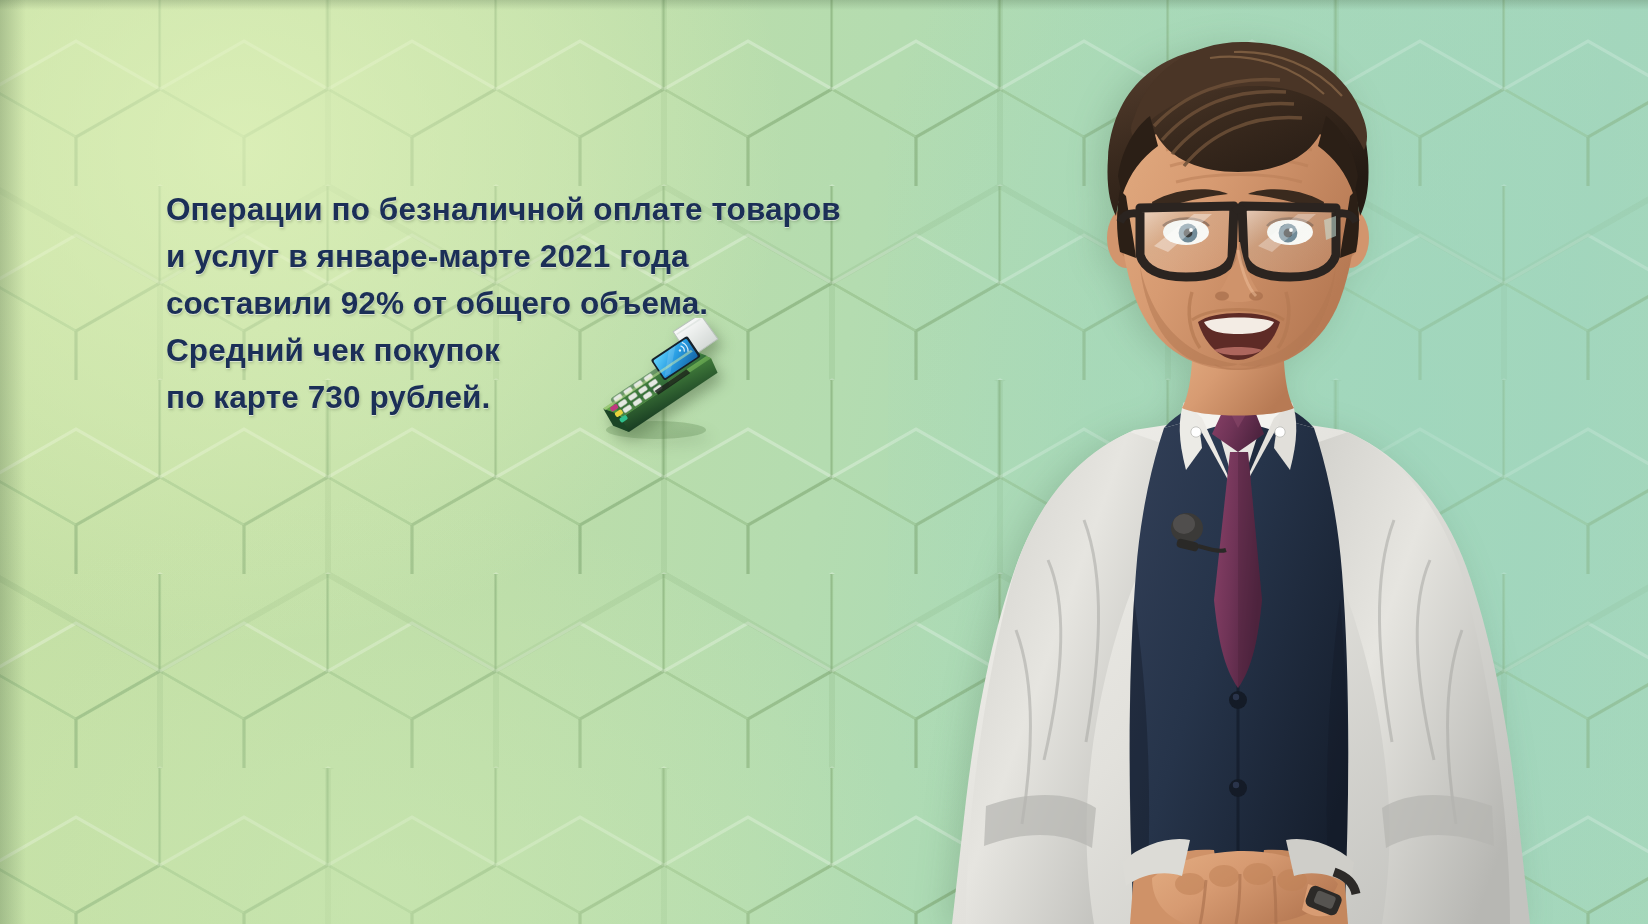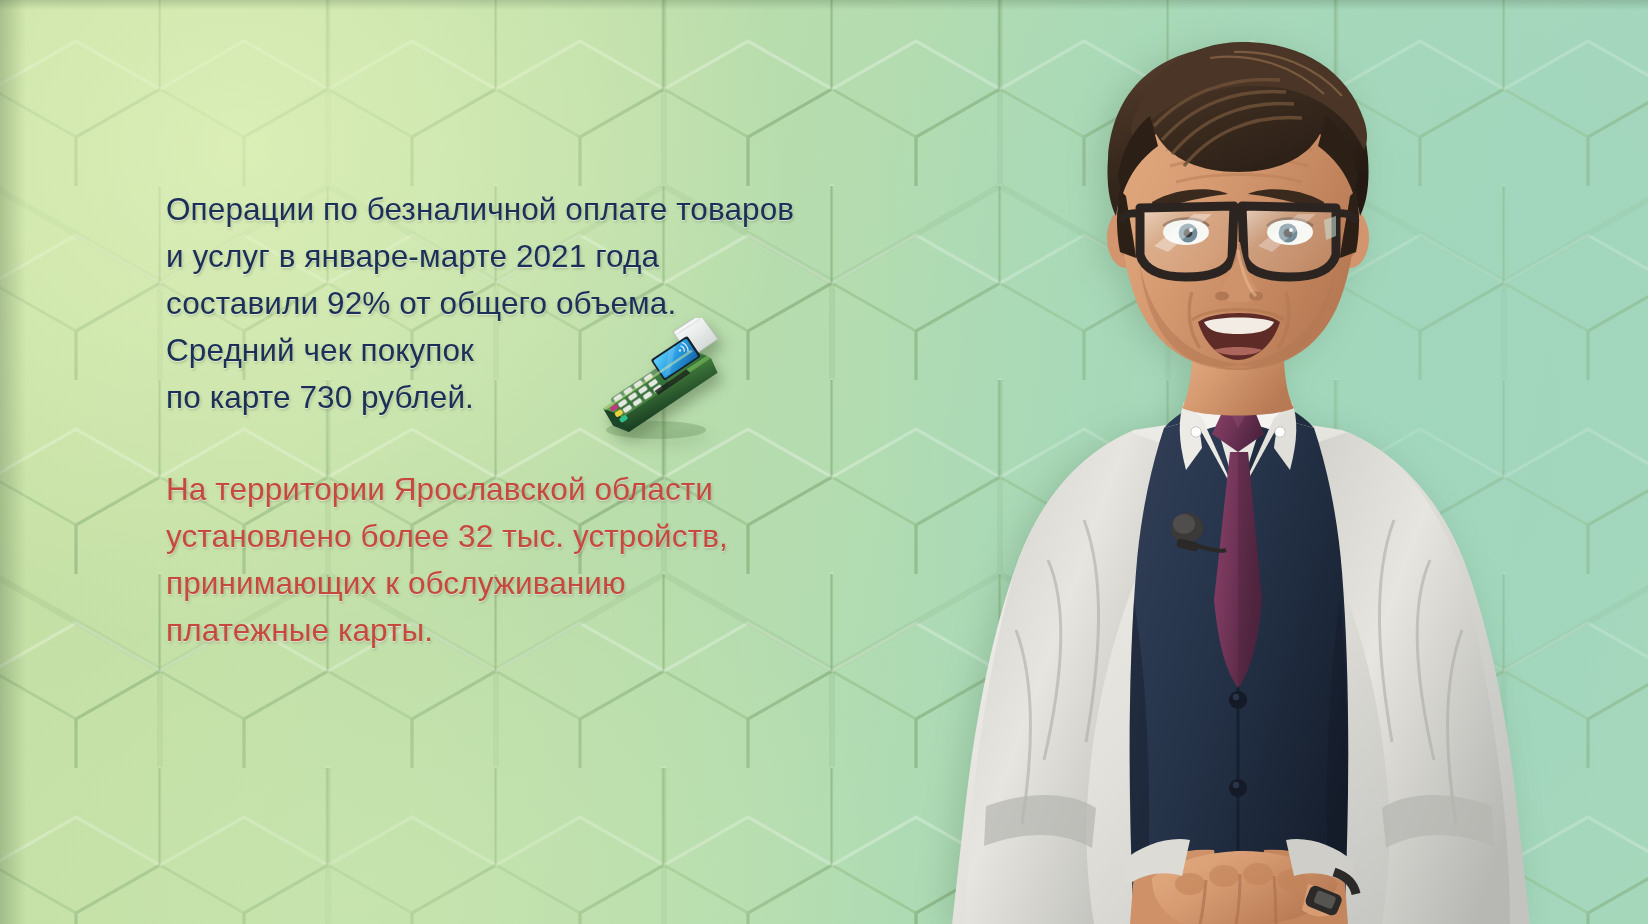--- a/index.html
+++ b/index.html
@@ -8,20 +8,21 @@
     padding: 0;
     background: #000;
   }
   #frame {
     position: relative;
     width: 1648px;
     height: 924px;
     overflow: hidden;
     font-family: "Liberation Sans", "DejaVu Sans", sans-serif;
     background: #b9dca4;
+    font-weight: bold;
   }
 
   
   .bg-base {
     position: absolute;
     inset: 0;
     background:
       linear-gradient(100deg,
         #c6e0a4 0%,
         #c2dfa6 18%,
@@ -270,24 +271,20 @@
           <path d="M86 62 L104 42.6 L112 42.6 L92 63 Z" transform="rotate(-9.6 85 42.6)" fill="#ffffff" opacity=".14"></path>
         </g>
 
         <path d="M74 71 L112 64 L114 69 L76 76 Z" fill="#161d17" opacity=".82"></path>
 
         <path d="M20 66 L124 48 L125 50.5 L21 68.5 Z" fill="#d4eea8" opacity=".5"></path>
       </g>
     </svg>
   </div>
 
-  <div class="slide-text" id="text-secondary">На территории  Ярославской области
-установлено более 32 тыс. устройств,
-принимающих к обслуживанию
-платежные карты.</div>
 
   <div id="presenter">
     <svg viewBox="0 0 814 924" aria-hidden="true">
       <defs>
         <linearGradient id="skinG" x1="0" y1="0" x2="1" y2="0.6">
           <stop offset="0" stop-color="#e3ad82"></stop>
           <stop offset=".45" stop-color="#d79b72"></stop>
           <stop offset="1" stop-color="#b77a54"></stop>
         </linearGradient>
         <linearGradient id="hairG" x1="0" y1="0" x2="0.6" y2="1">

